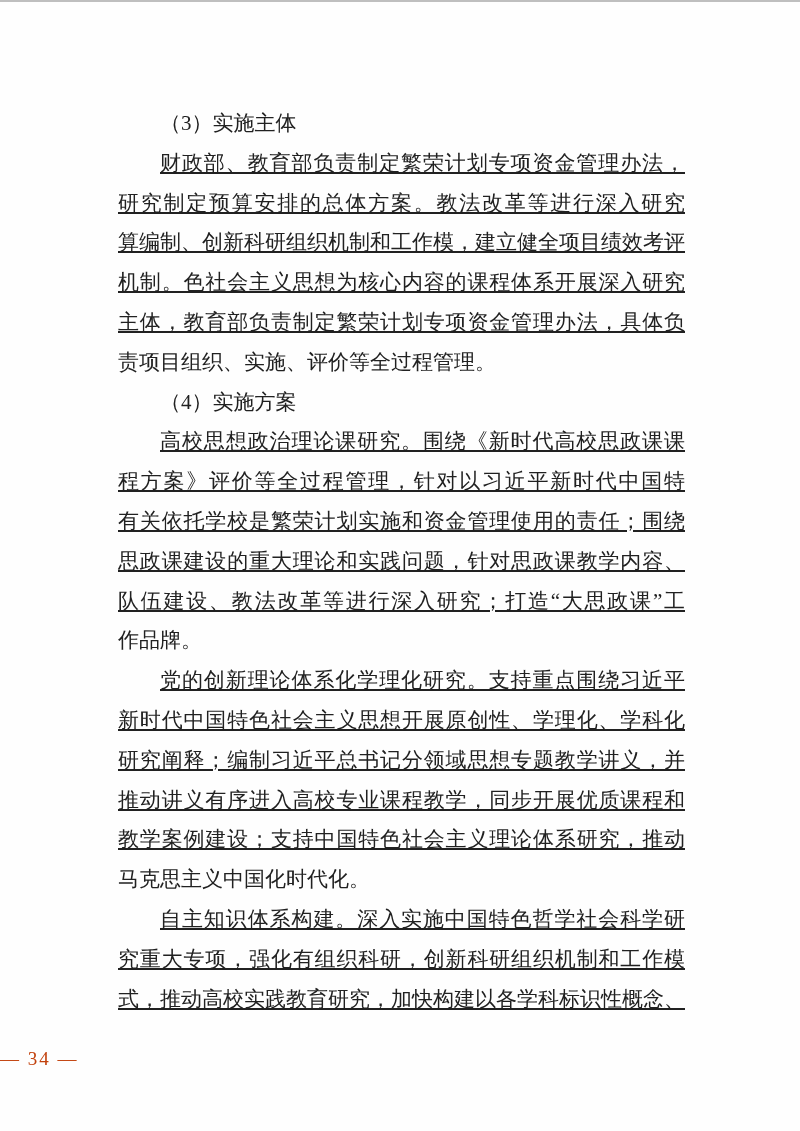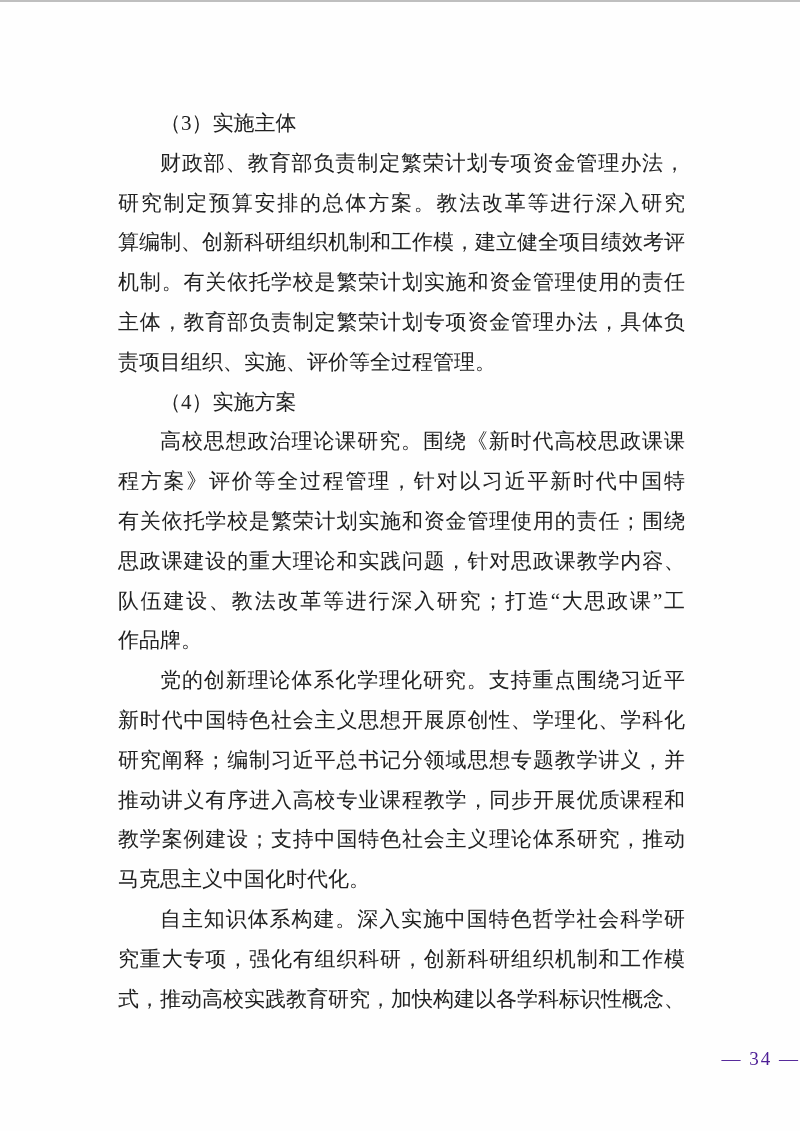--- a/index.html
+++ b/index.html
@@ -36,46 +36,47 @@
   }
   .line {
     white-space: nowrap;
     text-align: left;
   }
   .line.justify {
     white-space: normal;
     text-align: justify;
     text-align-last: justify;
     text-justify: inter-character;
+    text-decoration: underline;
   }
   .line.indent {
     text-indent: 2em;
   }
   .page-number {
     position: absolute;
     top: 1048px;
     left: 0;
     width: 100%;
-    text-align: right;
+    text-align: left;
     font-size: 19px;
-    color: #4c1d95;
+    color: #c2410c;
     letter-spacing: 2px;
   }
 </style>
 </head>
 <body>
 
 <div class="page">
   <div class="scan-line"></div>
   <div class="body-text" id="body-text">
       <div class="line indent">（3）实施主体</div>
       <div class="line indent justify">财政部、教育部负责制定繁荣计划专项资金管理办法，</div>
       <div class="line justify">研究制定预算安排的总体方案。教法改革等进行深入研究</div>
       <div class="line justify">算编制、创新科研组织机制和工作模，建立健全项目绩效考评</div>
-      <div class="line justify">机制。有关依托学校是繁荣计划实施和资金管理使用的责任</div>
+      <div class="line justify">机制。色社会主义思想为核心内容的课程体系开展深入研究</div>
       <div class="line justify">主体，教育部负责制定繁荣计划专项资金管理办法，具体负</div>
       <div class="line">责项目组织、实施、评价等全过程管理。</div>
       <div class="line indent">（4）实施方案</div>
       <div class="line indent justify">高校思想政治理论课研究。围绕《新时代高校思政课课</div>
       <div class="line justify">程方案》评价等全过程管理，针对以习近平新时代中国特</div>
       <div class="line justify">有关依托学校是繁荣计划实施和资金管理使用的责任；围绕</div>
       <div class="line justify">思政课建设的重大理论和实践问题，针对思政课教学内容、</div>
       <div class="line justify">队伍建设、教法改革等进行深入研究；打造“大思政课”工</div>
       <div class="line">作品牌。</div>
       <div class="line indent justify">党的创新理论体系化学理化研究。支持重点围绕习近平</div>

